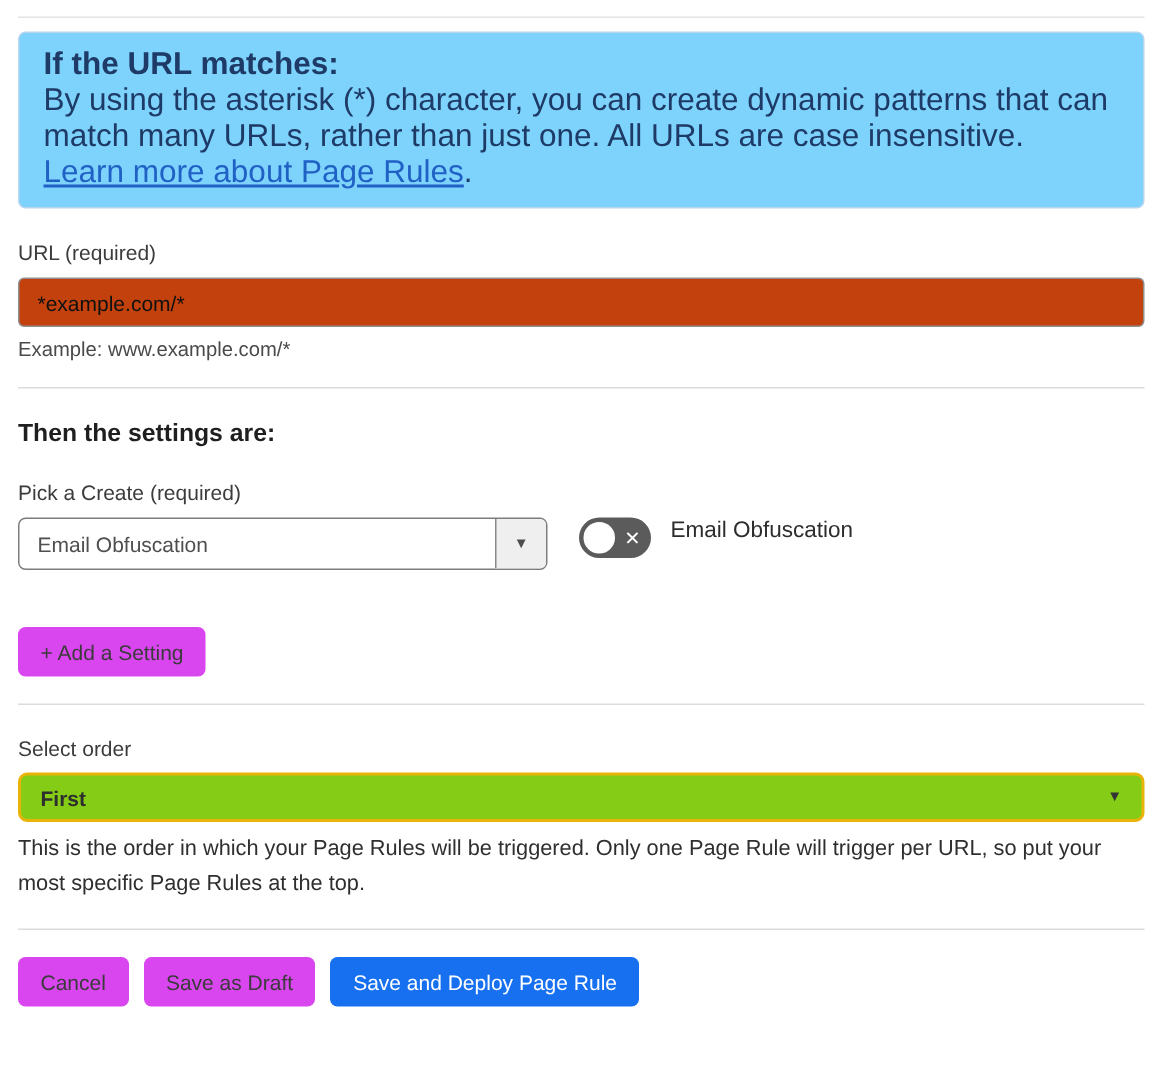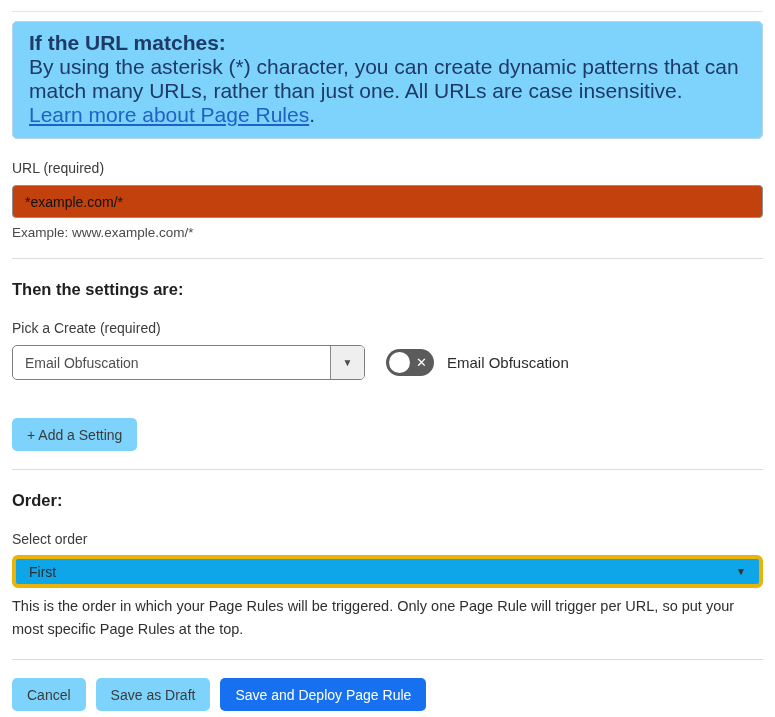--- a/index.html
+++ b/index.html
@@ -48,21 +48,21 @@
     color: #111;
     font-family: "Liberation Sans", sans-serif;
     outline: none;
   }
   .helper-text { margin-top: 7px; font-size: 13.5px; color: #4a4a4a; }
 
   .divider { border: none; border-top: 1px solid #dcdcdc; margin-top: 18px; }
 
   .section-heading { margin-top: 21px; font-size: 16.5px; font-weight: 700; color: #1f1f1f; }
 
-  .setting-row { margin-top: 9px; display: flex; align-items: center; }
+  .setting-row { margin-top: 9px; display: flex; align-items: flex-start; }
 
   .split-select {
     width: 353px; height: 35px;
     background: #ffffff;
     border: 1px solid #7d7d7d;
     border-radius: 5px;
     display: flex;
     align-items: stretch;
     cursor: pointer;
     overflow: hidden;
@@ -111,34 +111,35 @@
   .btn {
     display: inline-block;
     border: none;
     border-radius: 5px;
     font-size: 14px;
     font-family: "Liberation Sans", sans-serif;
     cursor: pointer;
     height: 33px;
     padding: 0 15px;
   }
-  .btn-gray { background: #7dd3fc; color: #3b3b3b; }
+  .btn-gray { background: #d946ef; color: #3b3b3b; }
   .btn-blue { background: #1670f0; color: #ffffff; }
   .add-setting-btn { margin-top: 38px; }
 
   .full-select {
     margin-top: 8px;
     width: 100%; height: 33px;
-    background: #0ea5e9;
-    border: 4px solid #eab308;
+    background: #84cc16;
+    border: 2px solid #eab308;
     border-radius: 6px;
     display: flex; align-items: center;
     padding: 0 13px;
     font-size: 14px; color: #2e2e2e;
     cursor: pointer;
+    font-weight: bold;
   }
   .full-select-value { flex: 1; }
   .full-select-arrow { font-size: 10px; color: #333; }
 
   .order-helper {
     margin-top: 7px;
     font-size: 14.5px;
     line-height: 23px;
     color: #2f2f2f;
   }
@@ -177,21 +178,20 @@
       <div class="toggle-knob"></div>
       <div class="toggle-x">✕</div>
     </div>
     <div class="toggle-caption">Email Obfuscation</div>
   </div>
 
   <button class="btn btn-gray add-setting-btn">+ Add a Setting</button>
 
   <hr class="divider">
 
-  <h2 class="section-heading">Order:</h2>
 
   <div class="field-label">Select order</div>
 
   <div class="full-select">
     <div class="full-select-value">First</div>
     <div class="full-select-arrow">▼</div>
   </div>
 
   <div class="order-helper">This is the order in which your Page Rules will be triggered. Only one Page Rule will trigger per URL, so put your most specific Page Rules at the top.</div>
 

